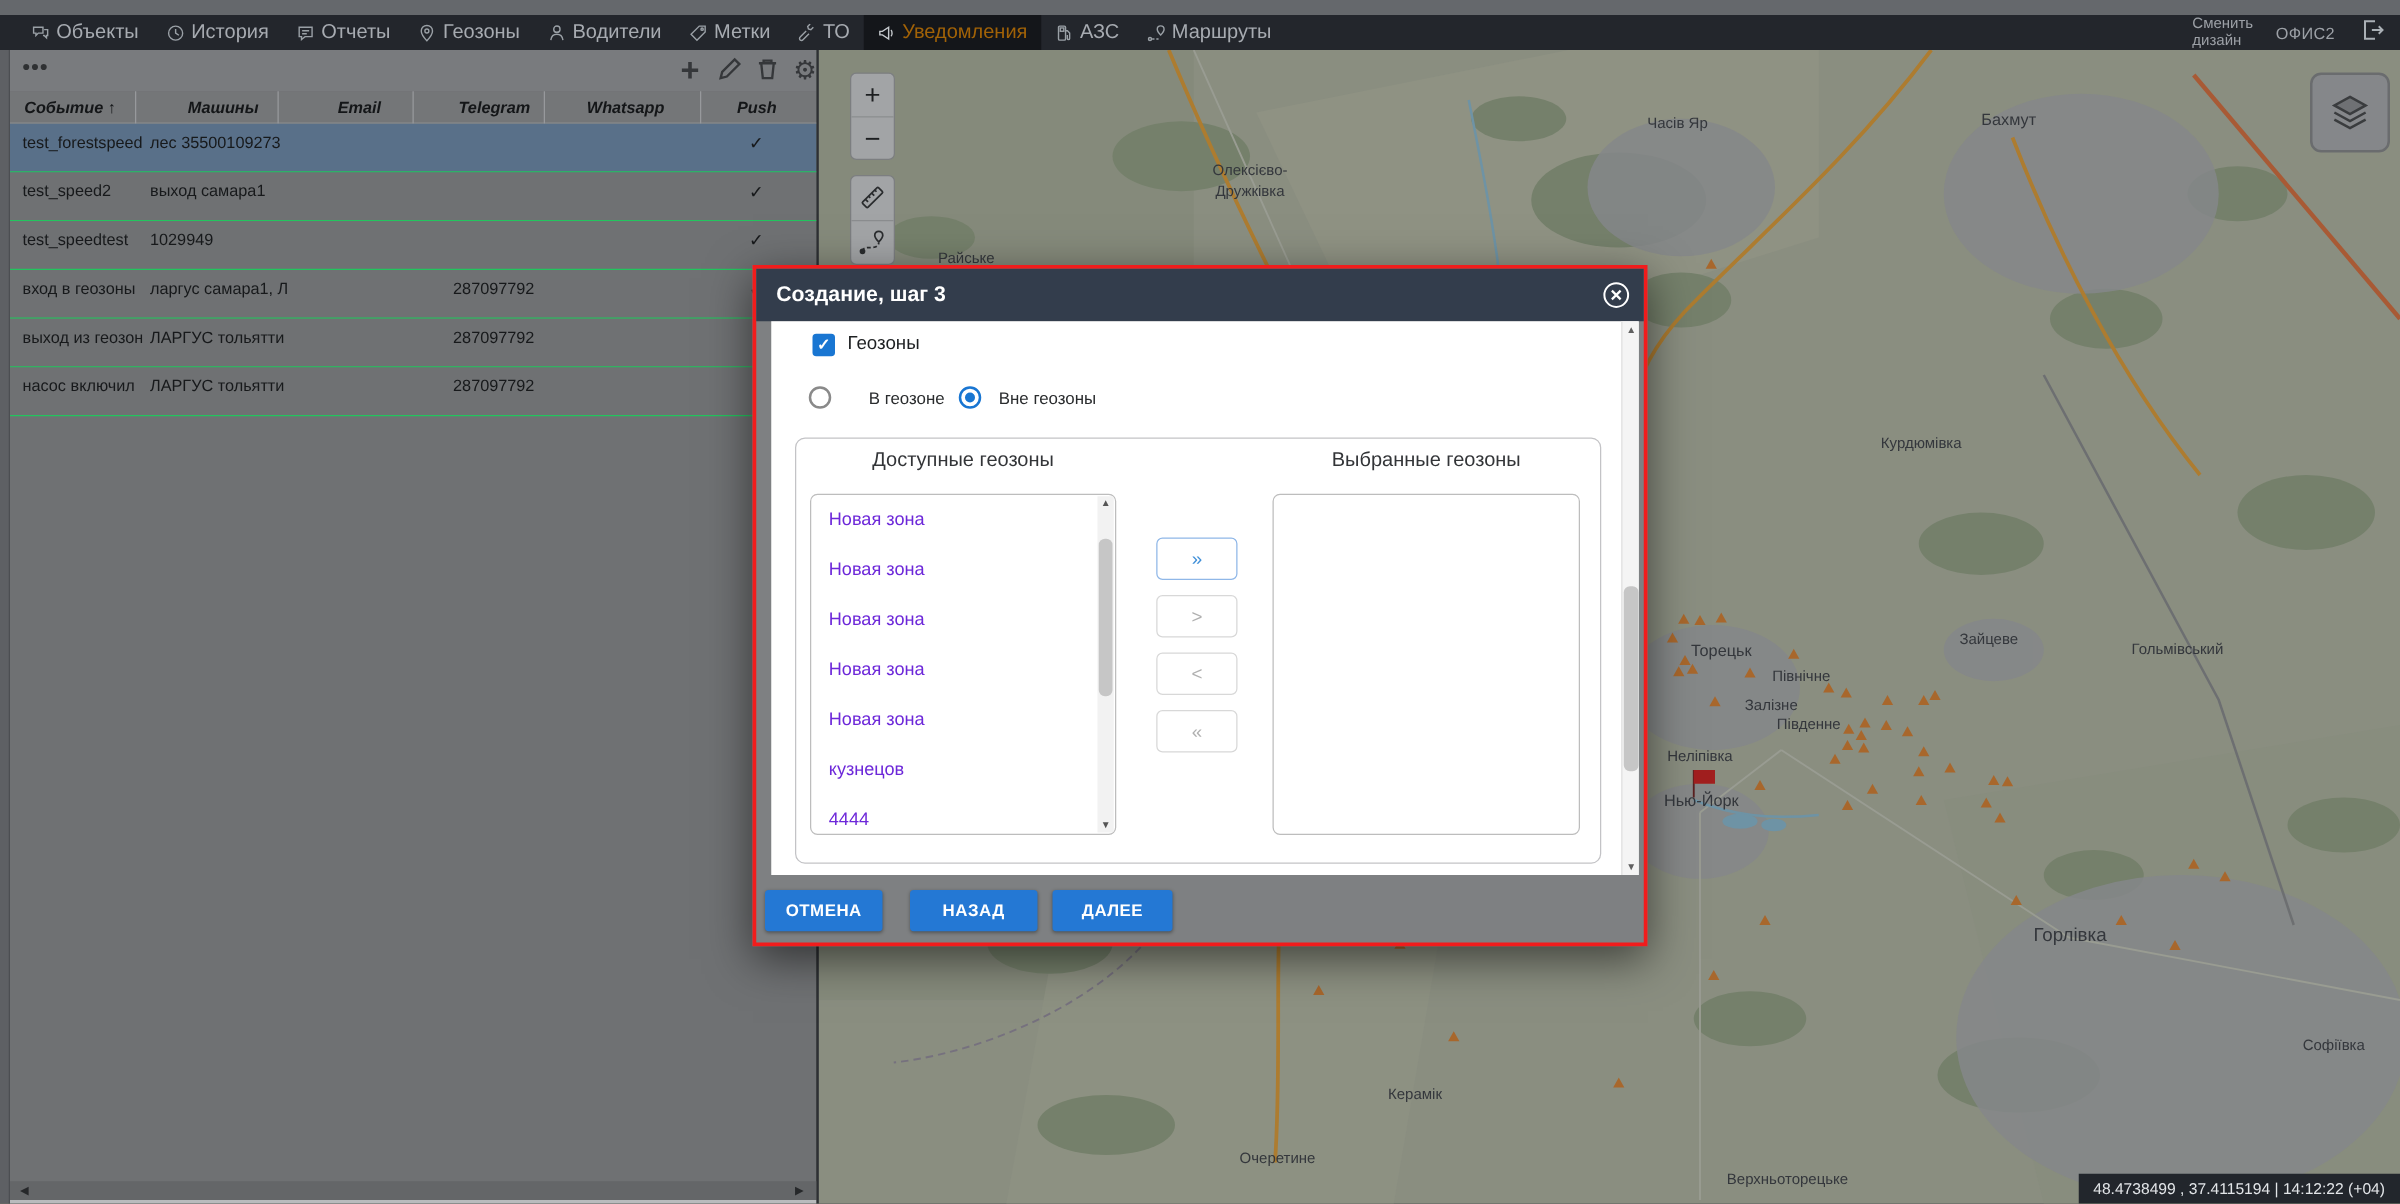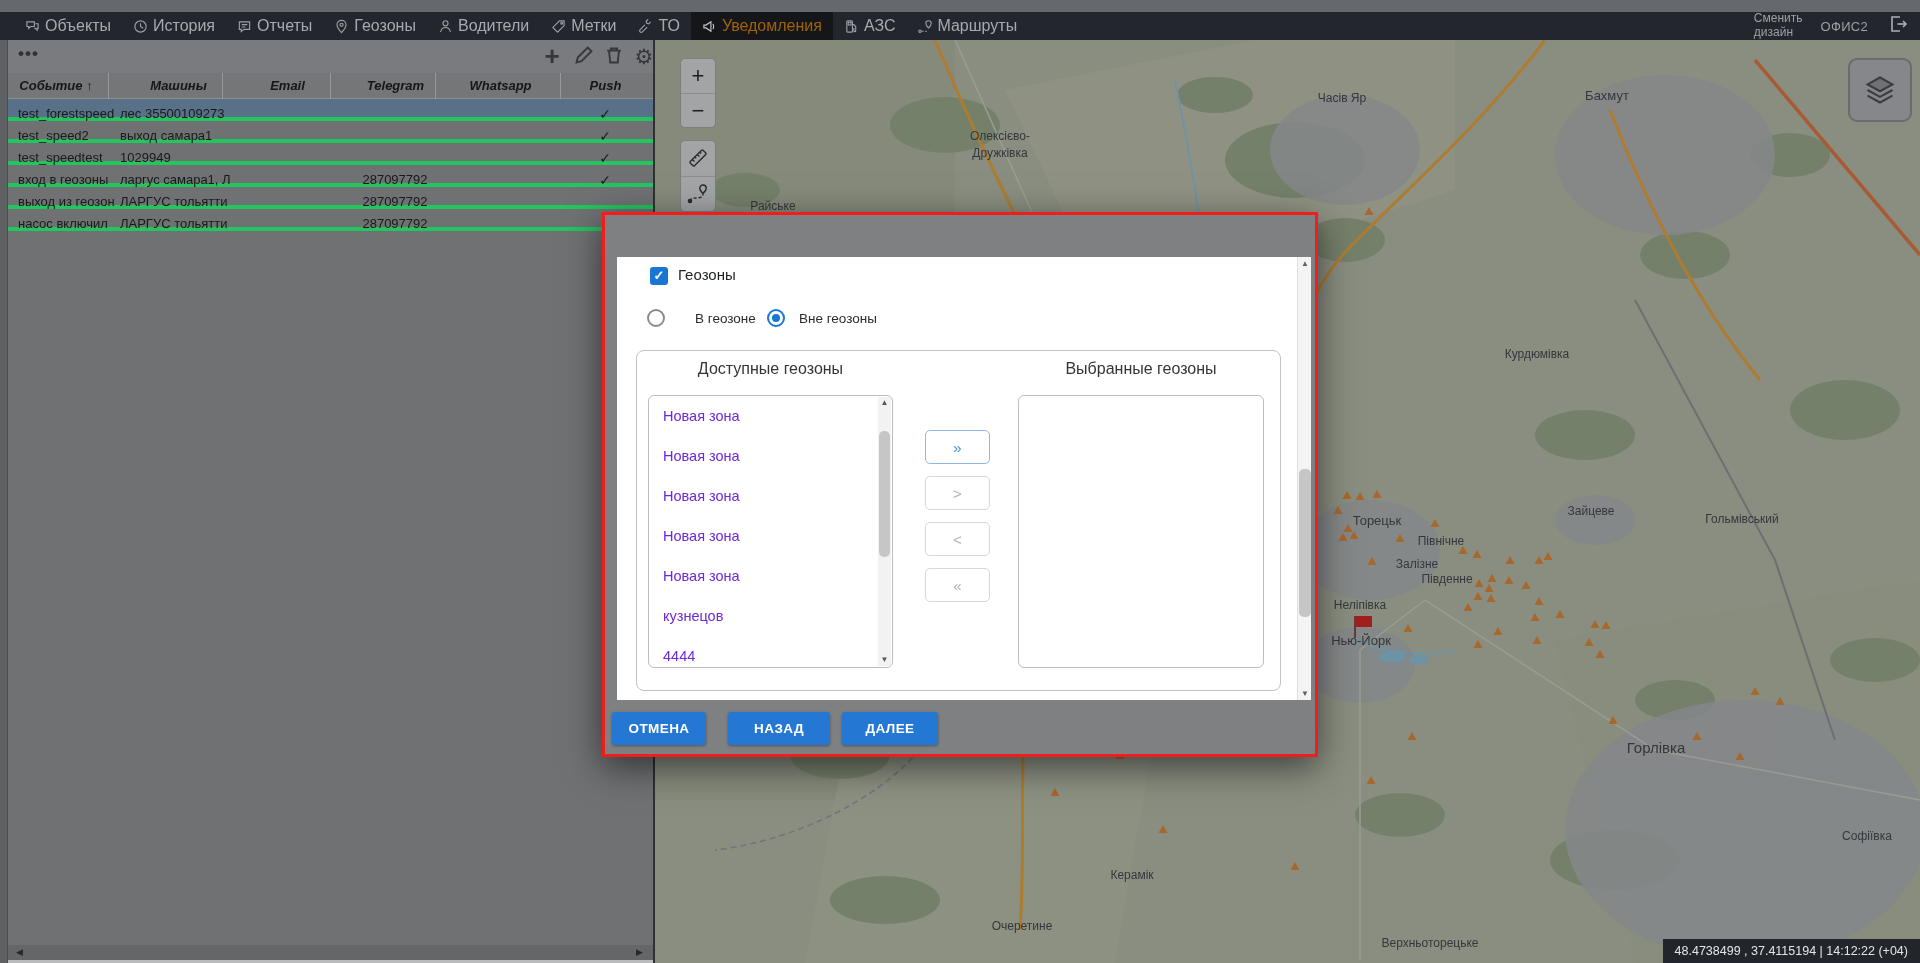--- a/index.html
+++ b/index.html
@@ -27,21 +27,21 @@
   .ticon svg{width:20px;height:20px;stroke:#35373a;fill:none;stroke-width:1.5;}
   #t-add{left:532px;font-size:26px;line-height:22px;font-weight:bold;}
   #t-edit{left:564px;}#t-del{left:594px;}
   #t-gear{left:624px;font-size:21px;line-height:24px;}
   #phead{position:absolute;left:0;top:33px;width:100%;height:26px;background:#747678;border-bottom:1px solid #8b8d90;}
   .hcell{position:absolute;top:0;height:26px;line-height:26px;font-size:13px;font-style:italic;font-weight:bold;color:#141618;text-align:center;}
   .hcell.b{border-left:1px solid #97999c;}
   .h-ev{left:0;width:96px;}.h-ma{left:100px;width:140px;}.h-em{left:214px;width:130px;}
   .h-tg{left:322px;width:130px;}.h-wa{left:427px;width:130px;}.h-pu{left:552px;width:90px;}
   #rows{position:absolute;left:0;top:59px;width:100%;}
-  .trow{position:relative;height:22px;border-bottom:4px solid #22c55e;background:#6f7173;cursor:pointer;}
+  .trow{position:relative;height:39px;border-bottom:1px solid #22c55e;background:#6f7173;cursor:pointer;}
   .trow.sel{background:#597089;}
   .cell{position:absolute;top:0;height:30px;line-height:30px;font-size:13px;color:#17191b;white-space:nowrap;overflow:hidden;}
   .cell.ev{left:10px;width:96px;}
   .cell.ma{left:112px;width:126px;}
   .cell.em{left:214px;width:130px;text-align:center;}
   .cell.tg{left:322px;width:130px;text-align:center;}
   .cell.wa{left:427px;width:130px;text-align:center;}
   .cell.pu{left:552px;width:90px;text-align:center;font-size:14px;}
   #hscroll{position:absolute;left:0;bottom:3px;width:100%;height:15px;background:#646668;}
   #hscroll .arr{position:absolute;top:0;height:15px;line-height:15px;font-size:9px;color:#26282a;cursor:pointer;}
@@ -449,20 +449,29 @@
     <div id="hscroll">
       <span id="hs-l" class="arr">◀</span>
       <span id="hs-r" class="arr">▶</span>
     </div>
     <div id="pstripe"></div>
   </div>
 
   <div id="statusbar">48.4738499 , 37.4115194 | 14:12:22 (+04)</div>
 
   <div id="modal">
+    <div id="mhead">
+      <span id="mtitle">Создание, шаг 3</span>
+      <span id="mclose">
+        <svg viewBox="0 0 24 24">
+            <circle cx="12" cy="12" r="9.5" fill="none" stroke="#fff" stroke-width="1.6"></circle>
+            <path d="M8.5 8.5l7 7M15.5 8.5l-7 7" stroke="#fff" stroke-width="1.8"></path>
+          </svg>
+      </span>
+    </div>
     <div id="mcard">
       <span id="cb">✓</span>
       <span id="cb-label">Геозоны</span>
       <span id="r1" class="radio off"></span>
       <span id="r1-label" class="rlabel">В геозоне</span>
       <span id="r2" class="radio on"></span>
       <span id="r2-label" class="rlabel">Вне геозоны</span>
 
       <div id="group"></div>
       <div id="lt1" class="ltitle">Доступные геозоны</div>

